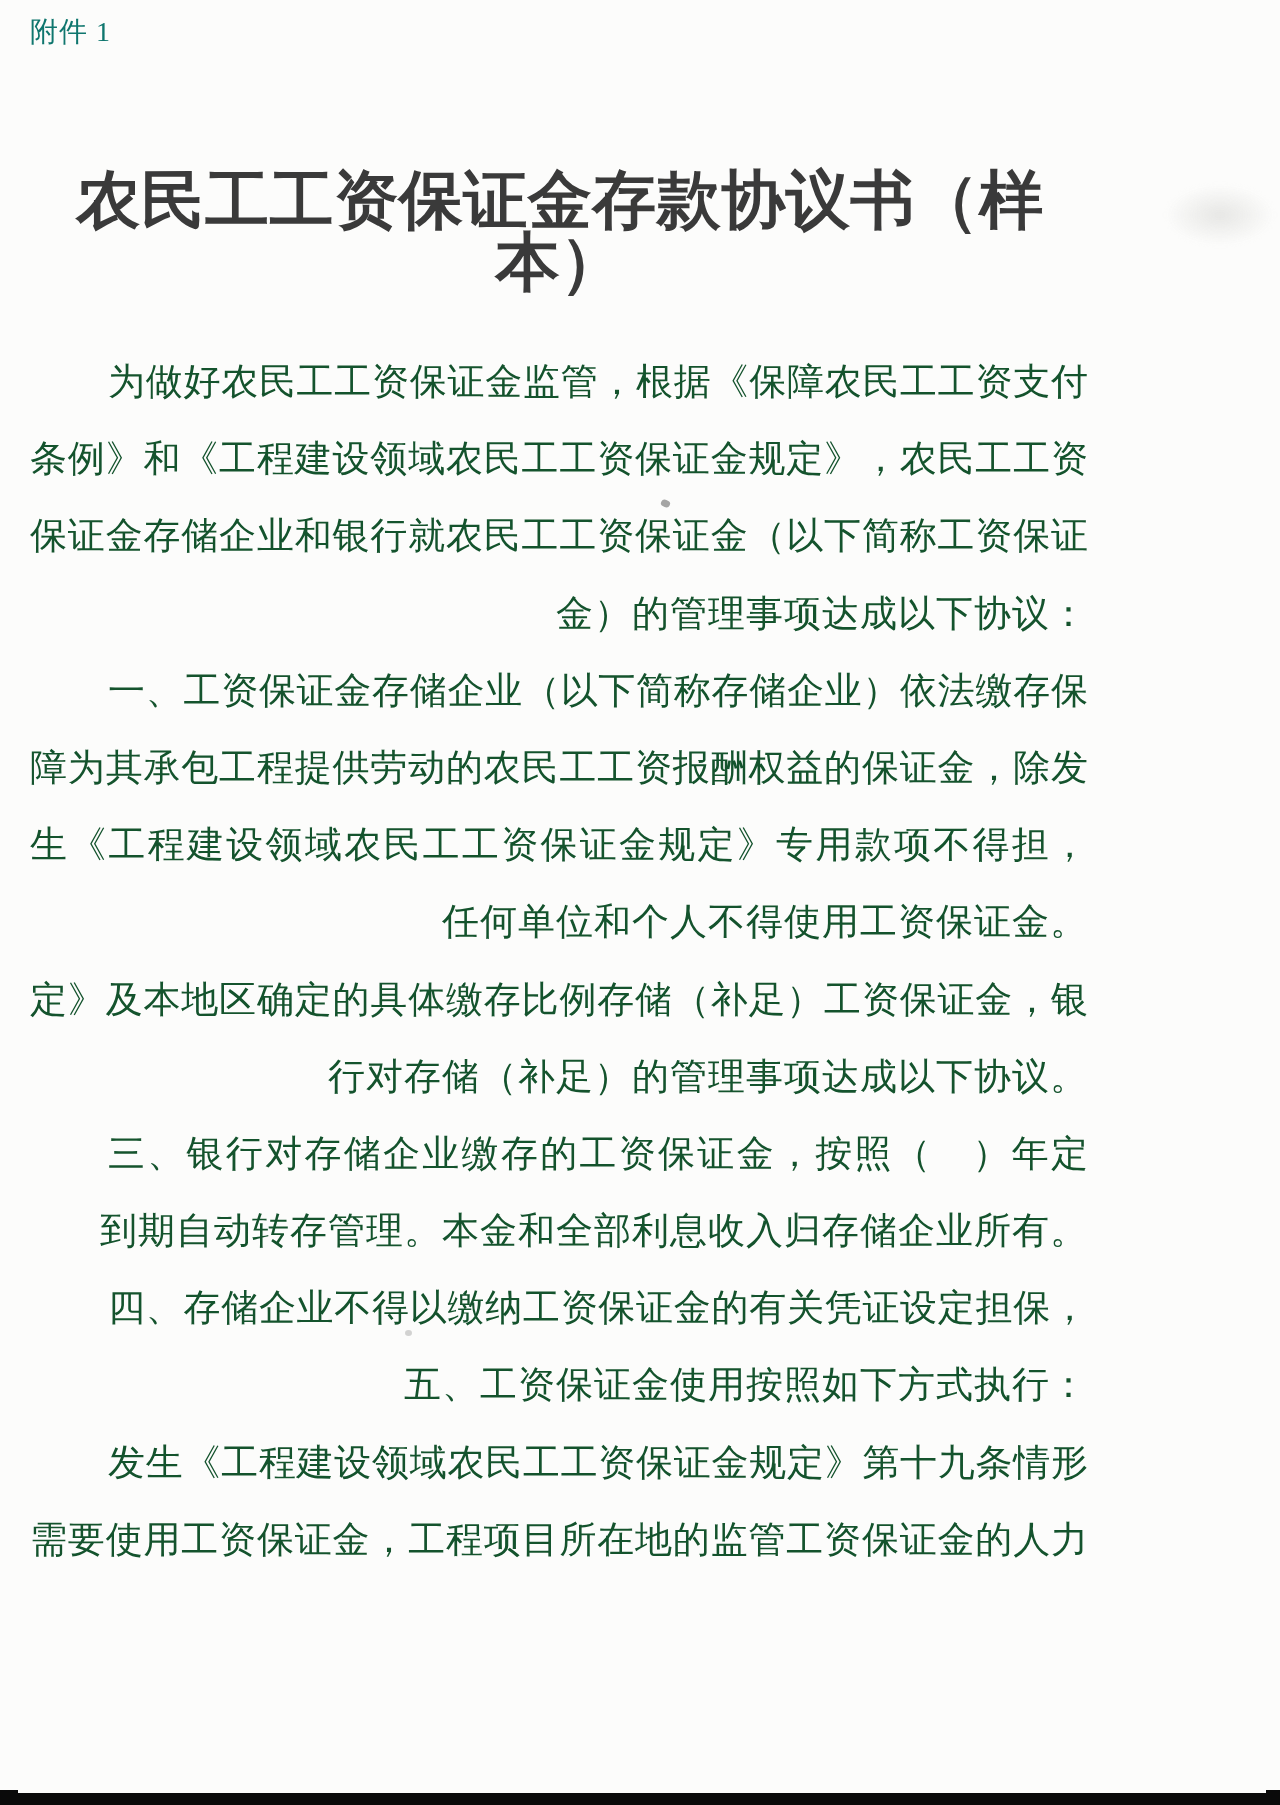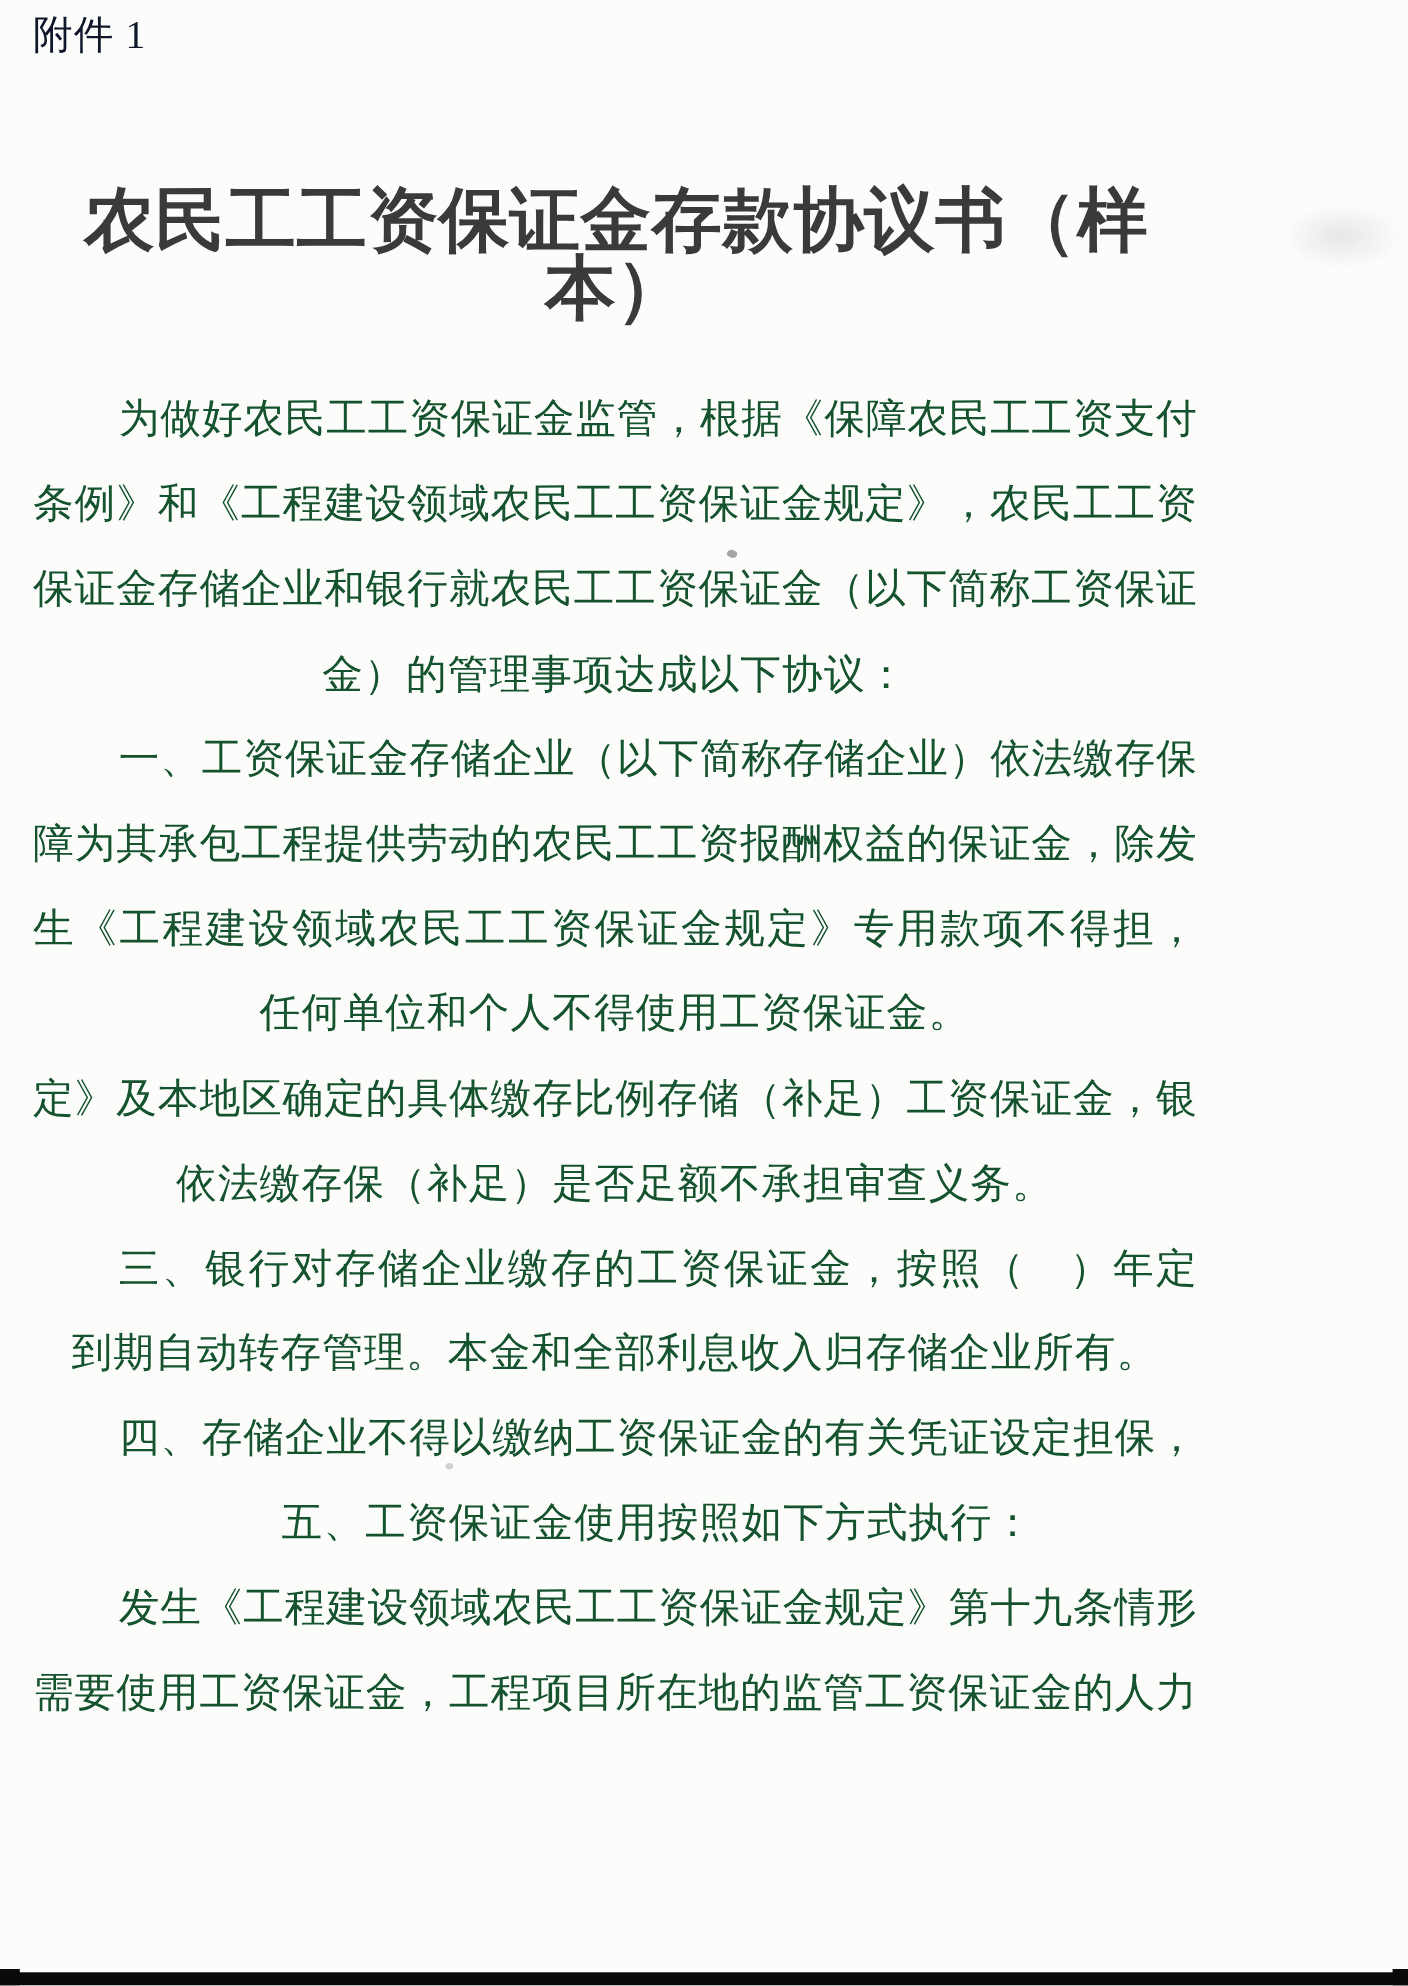--- a/index.html
+++ b/index.html
@@ -8,39 +8,39 @@
     background:#f6f6f4;
     font-family:"Liberation Serif","DejaVu Serif",serif;
     position:relative; overflow:hidden;
   }
   .page {
     position:absolute; left:0; top:0; width:1280px; height:1805px;
     background:#fcfcfb;
   }
   .attachment {
     position:absolute; left:30px; top:8px;
-    font-size:36px; line-height:48px;
-    color:#0f172a; letter-spacing:1px;
+    font-size:28px; line-height:48px;
+    color:#0f766e; letter-spacing:1px;
   }
   .title {
     position:absolute; left:30px; top:170px; width:1060px; margin:0;
     text-align:center;
     font-size:64px; line-height:62px; font-weight:bold;
     color:#3a3a3a; letter-spacing:0.5px;
   }
   .docbody {
     position:absolute; left:30px; top:343px; width:1058px;
   }
   .ln {
     height:77.2px; line-height:77.2px;
     font-size:37px; color:#14532d;
     overflow:hidden;
   }
   .j  { text-align:justify; text-align-last:justify; }
-  .nj { text-align:center; letter-spacing:1px; }
+  .nj { text-align:right; letter-spacing:1px; }
   .ind { padding-left:78px; }
   
   .smudge-title {
     position:absolute; left:1165px; top:185px; width:110px; height:60px;
     background:radial-gradient(closest-side,#e4e4e2,rgba(244,244,242,0));
     filter:blur(3px); opacity:.9;
   }
   .dot-1 {
     position:absolute; left:661px; top:500px; width:9px; height:7px;
     background:#8f8f8f; border-radius:50% 40% 50% 40%;
@@ -75,21 +75,21 @@
   <div class="docbody">
     <div class="ln j ind">为做好农民工工资保证金监管，根据《保障农民工工资支付</div>
     <div class="ln j">条例》和《工程建设领域农民工工资保证金规定》，农民工工资</div>
     <div class="ln j">保证金存储企业和银行就农民工工资保证金（以下简称工资保证</div>
     <div class="ln nj">金）的管理事项达成以下协议：</div>
     <div class="ln j ind">一、工资保证金存储企业（以下简称存储企业）依法缴存保</div>
     <div class="ln j">障为其承包工程提供劳动的农民工工资报酬权益的保证金，除发</div>
     <div class="ln j">生《工程建设领域农民工工资保证金规定》专用款项不得担，</div>
     <div class="ln nj">任何单位和个人不得使用工资保证金。</div>
     <div class="ln j">定》及本地区确定的具体缴存比例存储（补足）工资保证金，银</div>
-    <div class="ln nj">依法缴存保（补足）是否足额不承担审查义务。</div>
+    <div class="ln nj">行对存储（补足）的管理事项达成以下协议。</div>
     <div class="ln j ind">三、银行对存储企业缴存的工资保证金，按照（　）年定期、</div>
     <div class="ln nj">到期自动转存管理。本金和全部利息收入归存储企业所有。</div>
     <div class="ln j ind">四、存储企业不得以缴纳工资保证金的有关凭证设定担保，</div>
     <div class="ln nj ind">五、工资保证金使用按照如下方式执行：</div>
     <div class="ln j ind">发生《工程建设领域农民工工资保证金规定》第十九条情形</div>
     <div class="ln j">需要使用工资保证金，工程项目所在地的监管工资保证金的人力</div>
   </div>
 
   <div class="dot-1"></div>
   <div class="dot-2"></div>

